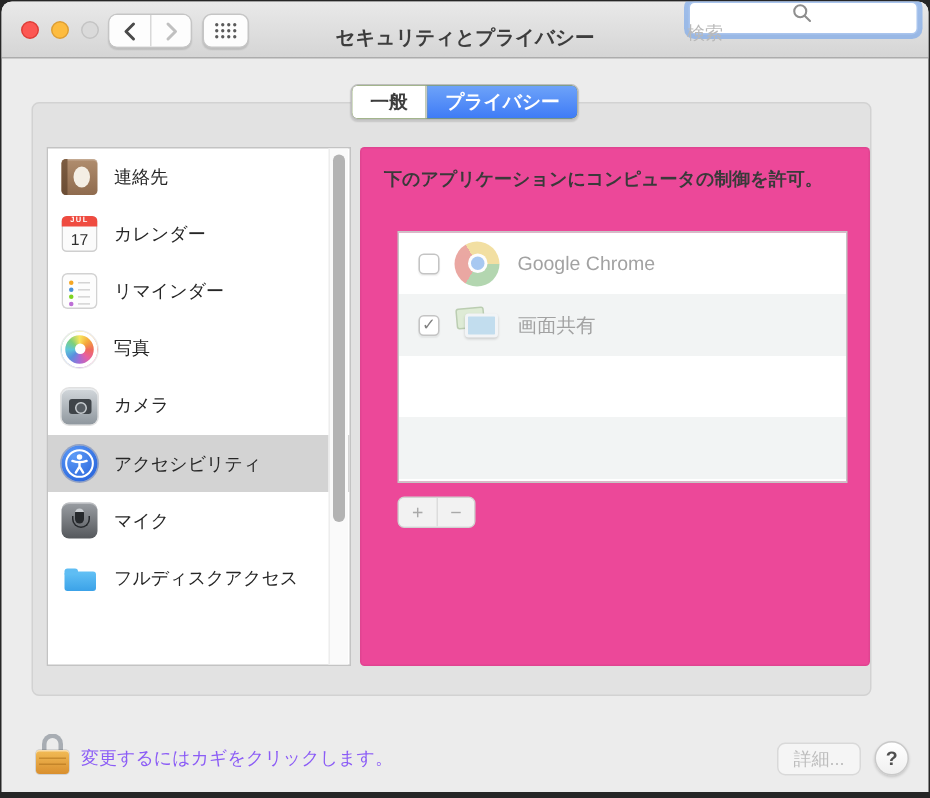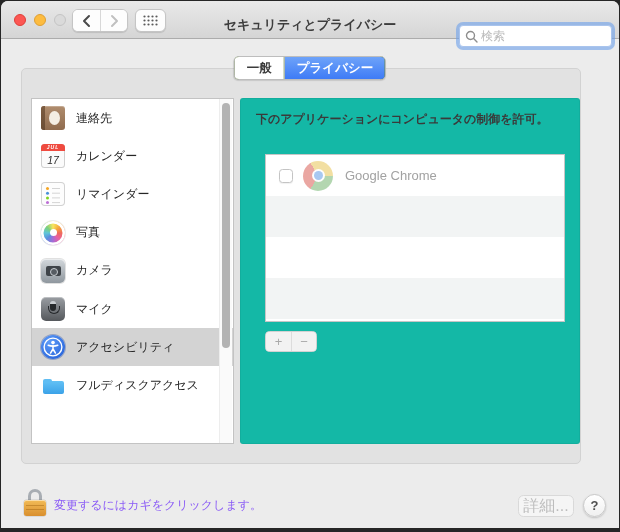--- a/index.html
+++ b/index.html
@@ -12,21 +12,21 @@
   .traffic { position:absolute; left:13px; top:13px; display:flex; gap:8px; }
   .tl { width:12px; height:12px; border-radius:50%; display:block; }
   .tl.red { background:#fc5753; border:1px solid #df3e38; }
   .tl.yellow { background:#fdbc40; border:1px solid #de9f34; }
   .tl.gray { background:#dadada; border:1px solid #c4c4c4; }
   .navseg { position:absolute; left:71px; top:8px; display:flex; border:1px solid #c5c5c5; border-radius:6px; overflow:hidden; background:#fff; box-shadow:0 1px 1px rgba(0,0,0,.12); }
   .navbtn { width:27px; height:21px; background:#fdfdfd; border:none; display:flex; align-items:center; justify-content:center; padding:0; }
   .navbtn + .navbtn { border-left:1px solid #d8d8d8; }
   .gridbtn { position:absolute; left:134px; top:8px; width:31px; height:23px; background:#fdfdfd; border:1px solid #c5c5c5; border-radius:6px; box-shadow:0 1px 1px rgba(0,0,0,.12); display:flex; align-items:center; justify-content:center; padding:0; }
   .wtitle { position:absolute; left:0; right:0; top:0; height:48px; display:flex; align-items:center; justify-content:center; font-size:13px; font-weight:700; color:#3d3d3d; pointer-events:none; }
-  .search { position:absolute; right:7px; top:24px; width:153px; height:22px; background:#fff; border:1px solid #a9c4ed; border-radius:4px; box-shadow:0 0 0 3px rgba(108,160,235,.6); display:flex; align-items:center; padding:0 5px; }
+  .search { position:absolute; right:7px; top:0; width:153px; height:22px; background:#fff; border:1px solid #a9c4ed; border-radius:4px; box-shadow:0 0 0 3px rgba(108,160,235,.6); display:flex; align-items:center; padding:0 5px;flex-direction:column; }
   .search input { border:none; outline:none; flex:1; font-size:12px; color:#333; background:transparent; min-width:0; font-family:inherit; }
   .search input::placeholder { color:#b9b9b9; }
 
   
   .groupbox { position:absolute; left:20px; top:67px; width:560px; height:396px; background:#e2e2e2; border:1px solid #d2d2d2; border-radius:5px; }
 
   .tabs { position:absolute; left:50%; top:55px; transform:translateX(-50%); display:flex; height:24px; background:#4d7c0f; border:1px solid #bdbdbd; border-radius:5px; overflow:hidden; box-shadow:0 1px 1px rgba(0,0,0,.12); z-index:3; }
   .tab { border:none; background:#fff; font-size:12.5px; color:#3c3c3c; padding:0 12px; display:flex; align-items:center; font-family:inherit; font-weight:600; }
   .tab + .tab { border-left:1px solid #c9c9c9; }
   .tab.selected { background:linear-gradient(#6ea3f9,#3e7bf6); color:#fff; }
@@ -38,40 +38,40 @@
   .side-label { font-size:12px; color:#262626; white-space:nowrap; }
   .sb-track { position:absolute; right:1px; top:0; bottom:0; width:13px; background:#fafafa; border-left:1px solid #ededed; }
   .sb-thumb { position:absolute; right:2.5px; top:4px; width:8px; height:245px; border-radius:4px; background:#b3b3b3; }
 
   
   .icn { width:24px; height:24px; position:relative; flex:0 0 24px; }
   .icn-location { border-radius:5.5px; background:linear-gradient(#47a8fd,#0b77f0); display:flex; align-items:center; justify-content:center; }
   .icn-contacts { border-radius:3px; background:linear-gradient(#b08d6e,#8f6b4e); box-shadow:inset 0 1px 0 rgba(255,255,255,.25); }
   .icn-contacts::before { content:""; position:absolute; left:0; top:0; bottom:0; width:4px; background:linear-gradient(#7c5c41,#6b4d35); border-radius:3px 0 0 3px; }
   .icn-contacts::after { content:""; position:absolute; left:8px; top:5px; width:11px; height:14px; background:#f4eee4; border-radius:50%; }
-  .icn-calendar { background:#fbfbfb; border-radius:3.5px; box-shadow:0 0 0 1px #cfcfcf inset; overflow:hidden;font-style:italic; }
+  .icn-calendar { background:#fbfbfb; border-radius:3.5px; box-shadow:0 0 0 1px #cfcfcf inset; overflow:hidden; }
   .cal-top { position:absolute; left:0; right:0; top:0; height:7px; background:#ef4b40; color:#fff; font-size:5px; line-height:7px; text-align:center; letter-spacing:1px; font-weight:700; }
   .cal-day { position:absolute; left:0; right:0; top:7px; bottom:0; display:flex; align-items:center; justify-content:center; font-size:10.5px; color:#2d2d2d; }
   .icn-reminders { background:#fdfdfd; border-radius:4px; box-shadow:0 0 0 1px #d2d2d2 inset; }
   .icn-reminders::before { content:""; position:absolute; left:5px; top:4.5px; width:3.2px; height:3.2px; border-radius:50%; background:#f5a623; box-shadow:0 4.7px 0 #4a90d9, 0 9.4px 0 #7ed321, 0 14.1px 0 #bd6fd6; }
   .icn-reminders::after { content:""; position:absolute; left:11px; top:5.6px; width:8px; height:1.4px; background:#d4d4d4; box-shadow:0 4.7px 0 #d4d4d4, 0 9.4px 0 #d4d4d4, 0 14.1px 0 #d4d4d4; }
   .icn-photos { border-radius:50%; background:conic-gradient(from 0deg,#f8e55e,#f5a93c,#ef6a5a,#e95fa0,#a66bd6,#5a8ede,#5ec6d8,#7ed07a,#f8e55e); box-shadow:inset 0 0 0 2.5px #fff, 0 0 0 1px rgba(0,0,0,.08); }
   .icn-photos::after { content:""; position:absolute; left:8.5px; top:8.5px; width:7px; height:7px; border-radius:50%; background:#fff; }
   .icn-camera { border-radius:5px; background:linear-gradient(#d3d8dc,#8f979e); box-shadow:inset 0 1px 0 rgba(255,255,255,.5), 0 0 0 1px rgba(0,0,0,.12); }
   .icn-camera::before { content:""; position:absolute; left:4.5px; top:7px; width:15px; height:10px; background:#3f4449; border-radius:2px; }
   .icn-camera::after { content:""; position:absolute; left:9px; top:9px; width:6px; height:6px; border-radius:50%; background:#565c62; border:1.5px solid #c9ced2; }
   .icn-mic { border-radius:5px; background:linear-gradient(#9a9ea3,#55585c); box-shadow:inset 0 1px 0 rgba(255,255,255,.35); }
   .icn-mic::before { content:""; position:absolute; left:9px; top:4px; width:6px; height:10px; border-radius:3px; background:linear-gradient(#caced2 0 2.5px,#26292c 2.5px); }
   .icn-mic::after { content:""; position:absolute; left:7px; top:9px; width:10px; height:7px; border:1.6px solid #26292c; border-top:none; border-radius:0 0 6px 6px; }
   .icn-access { border-radius:50%; background:radial-gradient(circle at 35% 28%,#5d9bf7,#1f5bd6); box-shadow:0 0 0 1px rgba(30,70,160,.35); display:flex; align-items:center; justify-content:center; }
   .icn-folder::before { content:""; position:absolute; left:1.5px; top:8px; width:21px; height:13px; background:linear-gradient(#63c1f5,#3ba2e8); border-radius:2px; }
   .icn-folder::after { content:""; position:absolute; left:1.5px; top:5.5px; width:9px; height:4px; background:#5fbdf3; border-radius:2px 2px 0 0; }
 
   
-  .panel { position:absolute; left:239px; top:97px; width:340px; height:346px; background:#14b8a6; border-radius:3px; border:1px solid rgba(0,0,0,.05); z-index:2; }
+  .panel { position:absolute; left:239px; top:97px; width:340px; height:346px; background:#ec4899; border-radius:3px; border:1px solid rgba(0,0,0,.05); z-index:2; }
   .panel-header { position:absolute; left:15px; top:12px; font-size:12px; color:#3a3a3a; font-weight:600; }
   .app-list { position:absolute; left:24px; top:55px; width:300px; height:168px; border:1px solid #c6c6c6; background:repeating-linear-gradient(#fff 0 41px, #f2f4f4 41px 82px); }
   .app-row { height:41px; display:flex; align-items:center; padding-left:13px; }
   .checkbox { width:14px; height:14px; background:#fff; border:1px solid #c4c4c4; border-radius:3.5px; box-shadow:0 1px 1px rgba(0,0,0,.06); position:relative; flex:0 0 14px; }
   .checkbox.checked::after { content:"✓"; position:absolute; left:0; right:0; top:-1px; text-align:center; font-size:11px; font-weight:700; color:#818181; }
   .app-icn { width:30px; height:30px; margin-left:10px; position:relative; flex:0 0 30px; opacity:.7; }
   .app-label { margin-left:12px; font-size:13px; color:#a2a2a2; }
   .icn-dropbox { border-radius:50%; background:#9aa8d2; display:flex; align-items:center; justify-content:center; }
   .icn-chrome { border-radius:50%; background:conic-gradient(from -30deg,#edd27b 0 120deg,#93c690 0 240deg,#e2837b 0 360deg); }
   .icn-chrome::before { content:""; position:absolute; left:8.5px; top:8.5px; width:13px; height:13px; border-radius:50%; background:#fdfdfd; }
@@ -81,21 +81,21 @@
   .pm { position:absolute; left:24px; top:232px; display:flex; border:1px solid #d2d2d2; border-radius:4.5px; overflow:hidden; background:#f2f2f2; }
   .pm button { width:25px; height:19px; border:none; background:#f2f2f2; color:#a9a9a9; font-size:13px; line-height:17px; font-family:inherit; padding:0; }
   .pm button + button { border-left:1px solid #dcdcdc; }
 
   
   .lock { position:absolute; left:22px; top:488px; width:24px; height:28px; }
   .shackle { position:absolute; left:5px; top:0; width:14px; height:14px; border:3px solid #a8adb3; border-bottom:none; border-radius:7px 7px 0 0; }
   .lockbody { position:absolute; left:1px; top:11px; width:22px; height:16px; background:linear-gradient(#f2bc57,#d98f2e); border-radius:2.5px; box-shadow:inset 0 1px 0 rgba(255,255,255,.5), 0 0 0 0.5px rgba(0,0,0,.15); }
   .lockbody::after { content:""; position:absolute; left:2px; right:2px; top:5px; height:1.3px; background:rgba(166,106,22,.5); box-shadow:0 4px 0 rgba(166,106,22,.5); }
   .lock-text { position:absolute; left:53px; top:496px; font-size:12px; color:#8b5cf6; }
-  .details-btn { position:absolute; left:517px; top:494px; width:56px; height:22px; background:#f5f5f5; border:1px solid #d9d9d9; border-radius:5.5px; color:#bdbdbd; font-size:16px; font-family:inherit; }
+  .details-btn { position:absolute; left:517px; top:494px; width:56px; height:22px; background:#f5f5f5; border:1px solid #d9d9d9; border-radius:5.5px; color:#bdbdbd; font-size:12px; font-family:inherit; }
   .help-btn { position:absolute; left:582px; top:493px; width:23px; height:23px; border-radius:50%; background:linear-gradient(#fff,#f0f0f0); border:1px solid #c9c9c9; box-shadow:0 1px 2px rgba(0,0,0,.18); color:#4f4f4f; font-size:13px; font-weight:700; font-family:inherit; display:flex; align-items:center; justify-content:center; }
 </style>
 </head>
 <body>
 
 <div class="window">
 
   <div class="toolbar">
     <div class="traffic">
       <span class="tl red"></span>
@@ -166,52 +166,60 @@
       <span class="side-label">リマインダー</span>
     </div>
     <div class="side-item">
       <span class="icn icn-photos"></span>
       <span class="side-label">写真</span>
     </div>
     <div class="side-item">
       <span class="icn icn-camera"></span>
       <span class="side-label">カメラ</span>
     </div>
-    <div class="side-item">
-      <span class="icn icn-mic"></span>
-      <span class="side-label">マイク</span>
-    </div>
     <div class="side-item selected">
       <span class="icn icn-access">
         <svg width="22" height="22" viewBox="0 0 24 24">
           <circle cx="12" cy="12" r="9.7" fill="none" stroke="#fff" stroke-width="1.5"></circle>
           <circle cx="12" cy="7.2" r="2" fill="#fff"></circle>
           <path d="M6.8 10.1 Q12 12 17.2 10.1" fill="none" stroke="#fff" stroke-width="1.7" stroke-linecap="round"></path>
           <path d="M12 10.8 L12 14.2 M12 14.2 L9.3 18.6 M12 14.2 L14.7 18.6" fill="none" stroke="#fff" stroke-width="1.7" stroke-linecap="round"></path>
         </svg>
       </span>
       <span class="side-label">アクセシビリティ</span>
     </div>
     <div class="side-item">
+      <span class="icn icn-mic"></span>
+      <span class="side-label">マイク</span>
+    </div>
+    <div class="side-item">
       <span class="icn icn-folder"></span>
       <span class="side-label">フルディスクアクセス</span>
     </div>
     <div class="sb-track">
       <div class="sb-thumb"></div>
     </div>
   </div>
 
   <div class="panel">
     <div class="panel-header">下のアプリケーションにコンピュータの制御を許可。</div>
 
     <div class="app-list">
       <div class="app-row">
         <span class="checkbox"></span>
         <span class="app-icn icn-chrome"></span>
         <span class="app-label">Google Chrome</span>
+      </div>
+      <div class="app-row">
+        <span class="checkbox checked"></span>
+        <span class="app-icn">
+          <span class="ss-back"></span>
+            <span class="ss-front"></span>
+        </span>
+        <span class="app-label">画面共有</span>
       </div>
     </div>
 
     <div class="pm">
       <button>+</button>
       <button>−</button>
     </div>
   </div>
 
   <span class="lock">

